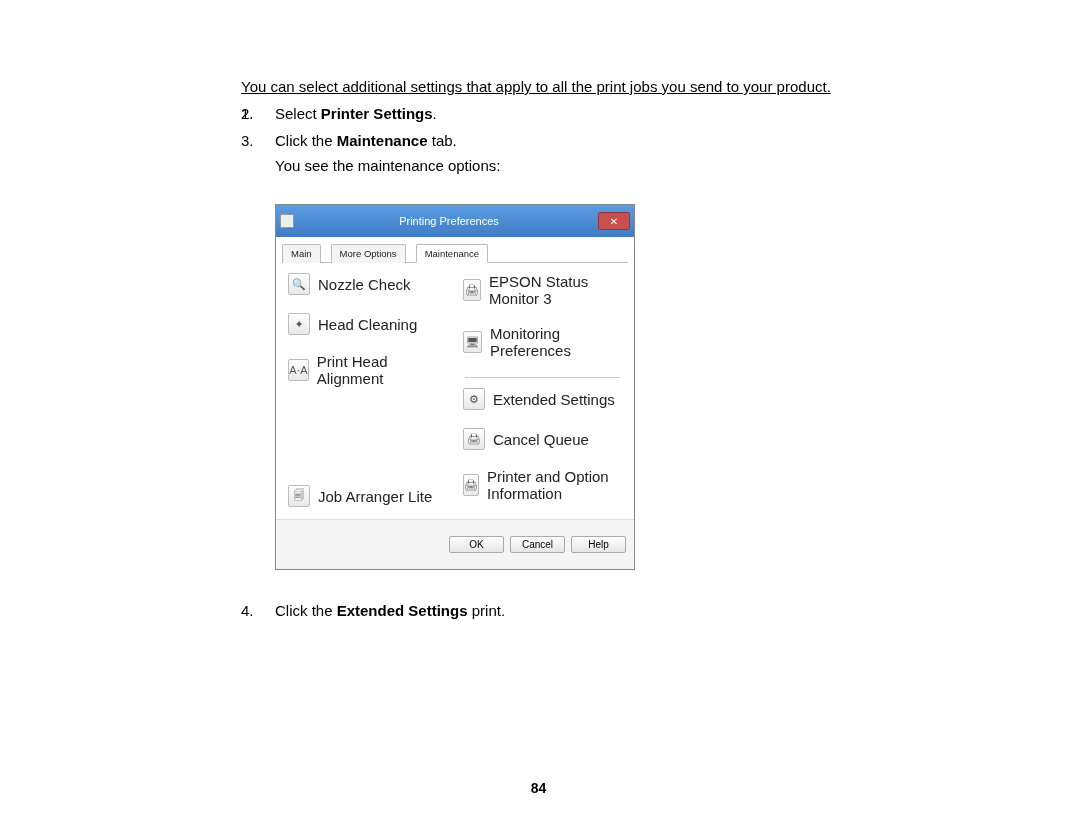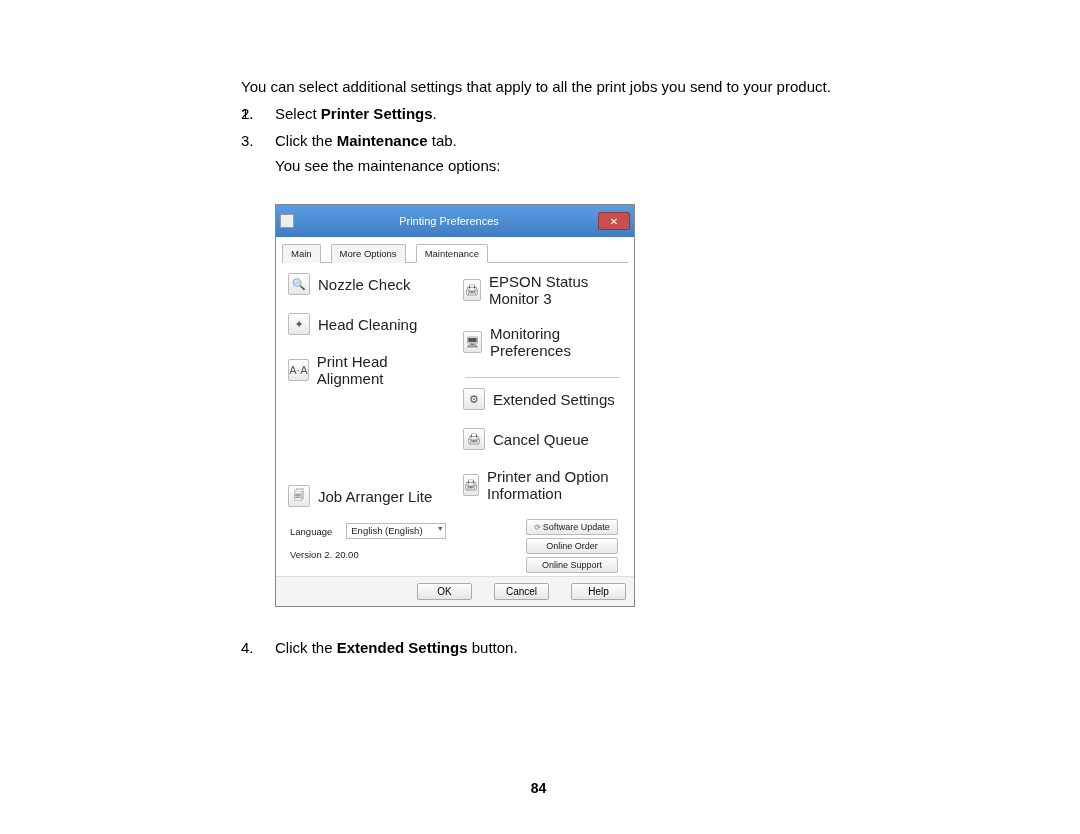--- a/index.html
+++ b/index.html
@@ -17,20 +17,21 @@
     }
     .heading {
       font-size: 20px;
       font-weight: bold;
       margin-bottom: 10px;
     }
     .intro {
       margin-left: 96px;
       font-size: 15px;
       margin-bottom: 8px;
+      text-decoration: underline;
     }
     .step-list {
       margin-left: 96px;
       list-style: none;
     }
     .step-list li {
       position: relative;
       padding-left: 34px;
       margin-bottom: 6px;
       font-size: 15px;
@@ -191,24 +192,24 @@
       background: linear-gradient(#fefefe,#e8e8e8);
       font-size: 9px;
       padding: 2px 4px;
       text-align: center;
       margin-bottom: 3px;
       border-radius: 2px;
     }
     .sbtn .sm-icon { font-size: 8px; margin-right: 2px; color: #4a9b4a; }
     .footer {
       border-top: 1px solid #ddd;
-      padding: 6px 8px;
+      padding: 16px 8px;
       display: flex;
       justify-content: flex-end;
-      gap: 22px;
+      gap: 6px;
       background: #f4f4f4;
     }
     .fbtn {
       min-width: 55px;
       border: 1px solid #aaa;
       background: linear-gradient(#fefefe,#e6e6e6);
       font-size: 10px;
       padding: 2px 10px;
       text-align: center;
       border-radius: 2px;
@@ -298,44 +299,30 @@
               <span class="ibox">🖨</span>
               <span class="lbl">Cancel Queue</span>
             </div>
             <div class="opt" style="margin-bottom:8px;">
               <span class="ibox">🖨</span>
               <span class="lbl">Printer and Option Information</span>
             </div>
           </div>
         </div>
 
-        <div class="right-bottom-wrap">
-          <div style="flex:1">
-            <div class="lang-row">
-              <span class="lang-label">Language</span>
-              <span class="lang-select">English (English)</span>
-            </div>
-            <div class="version">Version 2. 20.00</div>
-          </div>
-          <div class="right-btns" style="margin-top:0;">
-            <span class="sbtn"><span class="sm-icon">⟳</span><span>Software Update</span></span>
-            <span class="sbtn">Online Order</span>
-            <span class="sbtn">Online Support</span>
-          </div>
-        </div>
       </div>
       <div class="footer">
         <span class="fbtn">OK</span>
         <span class="fbtn">Cancel</span>
         <span class="fbtn">Help</span>
       </div>
     </div>
   </div>
 
   <ol class="step-list" start="4">
     <li>
       <span class="num">4.</span>
-      <span>Click the </span><span class="bold">Extended Settings</span><span> button.</span>
+      <span>Click the </span><span class="bold">Extended Settings</span><span> print.</span>
     </li>
   </ol>
 </div>
 
 <div class="page-num">84</div>
 
 </body></html>

